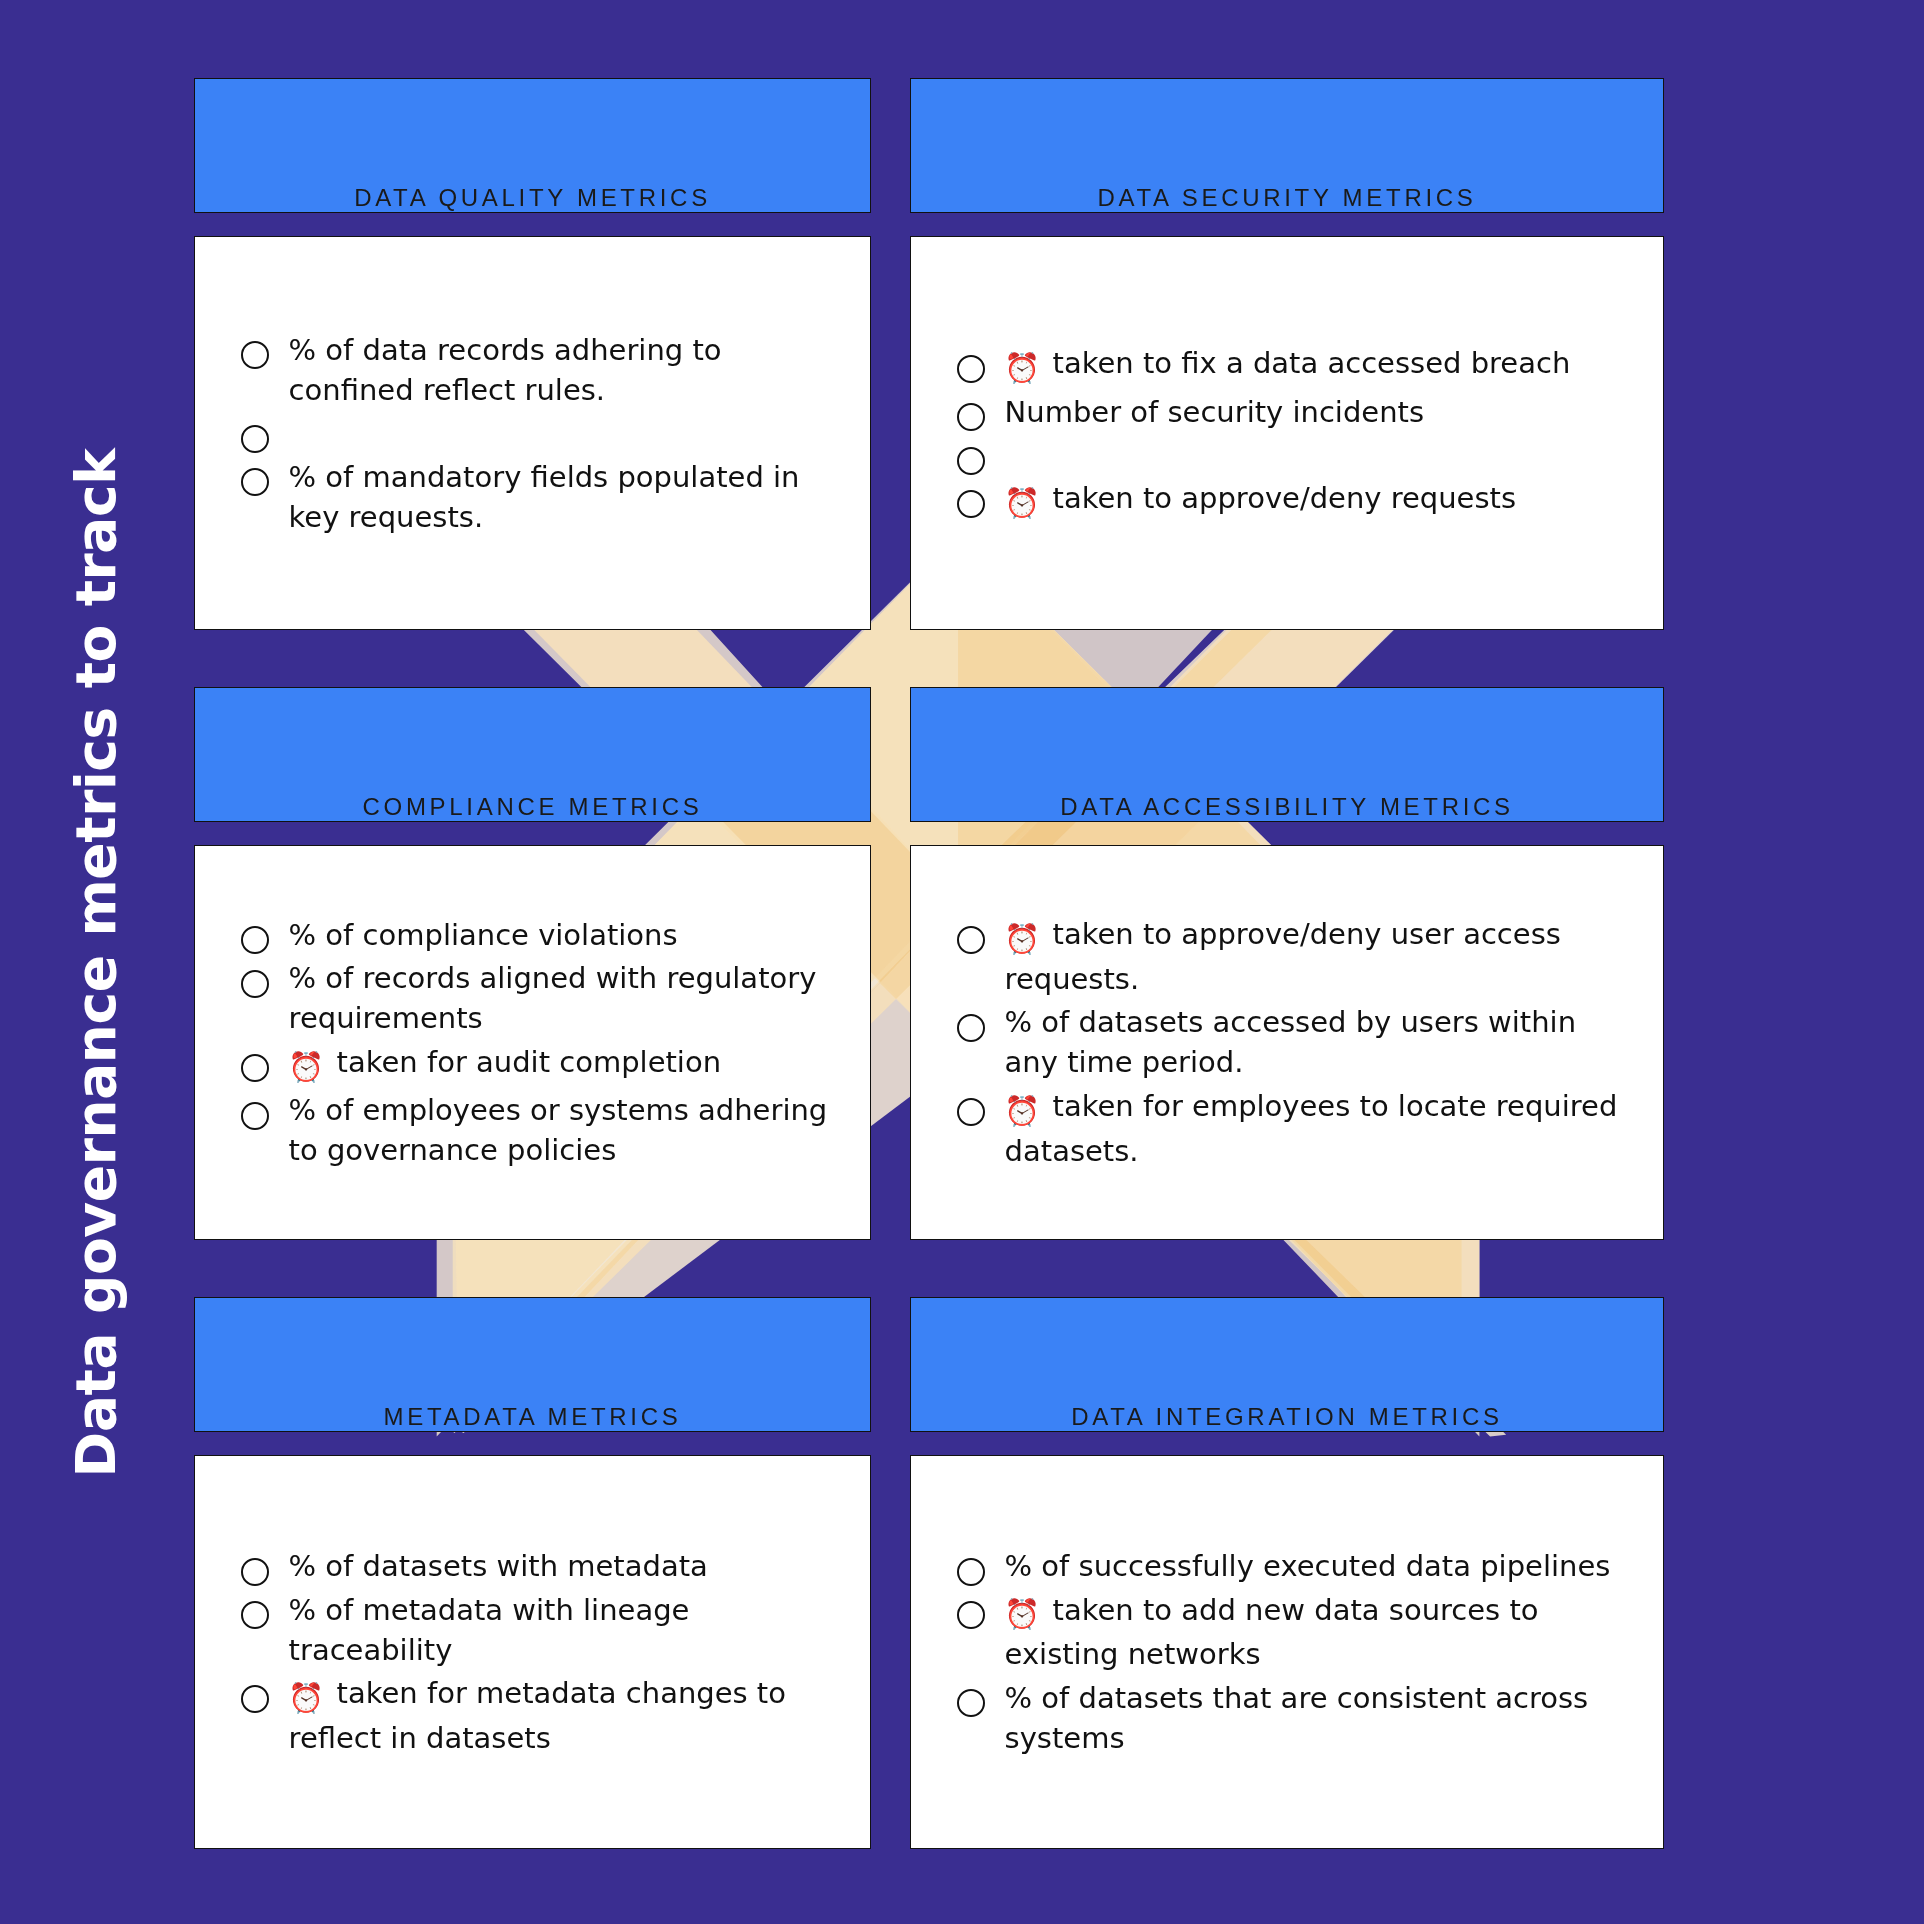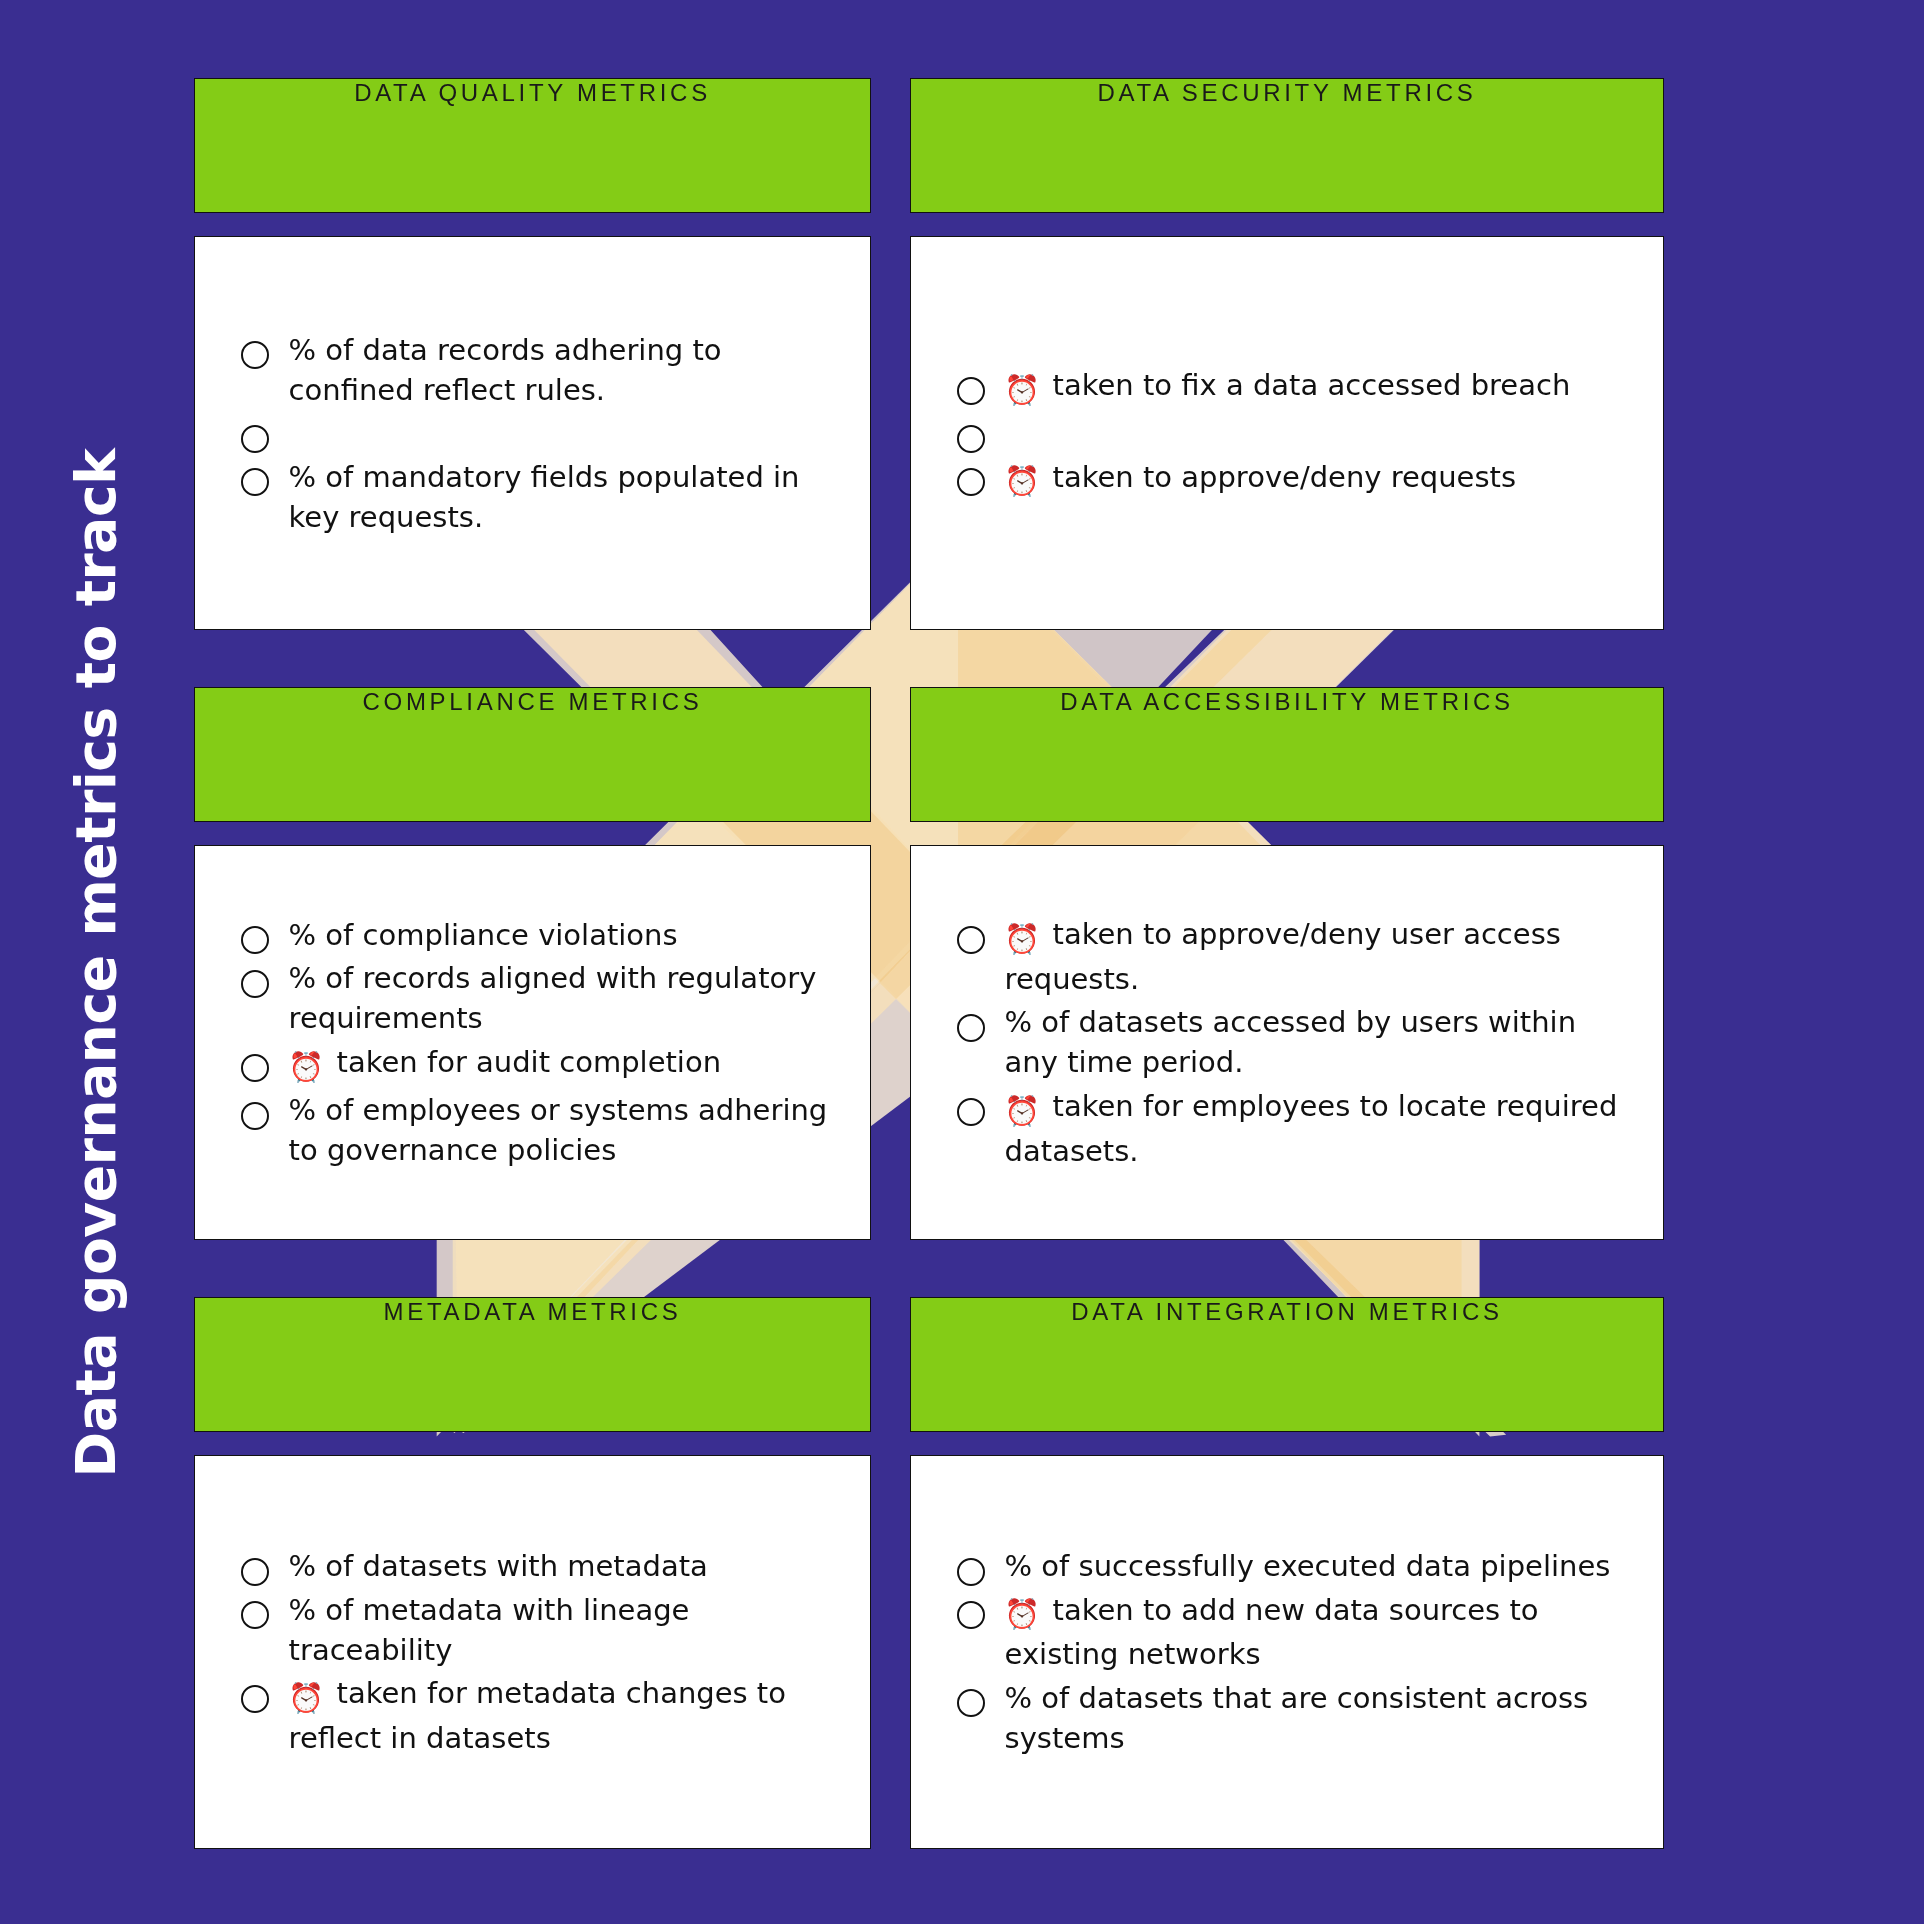--- a/index.html
+++ b/index.html
@@ -63,26 +63,26 @@
     row-gap: 57px;
     z-index: 10;
   }
 
   .card {
     display: flex;
     flex-direction: column;
   }
 
   .card-header {
-    background: #84cc16;
+    background: #3b82f6;
     border: 1.8px solid #111111;
     height: 135px;
     flex: 0 0 135px;
     display: flex;
-    align-items: flex-start;
+    align-items: flex-end;
     justify-content: center;
     text-align: center;
     padding: 0 16px;
   }
   .card-header-title {
     font-size: 24px;
     letter-spacing: 3.7px;
     color: #1A1A1A;
     font-weight: 400;
     font-family: "Liberation Sans", sans-serif;
@@ -168,20 +168,24 @@
         <div class="card-header-title">DATA SECURITY METRICS</div>
       </div>
       <div class="card-body">
         <ul class="metric-list">
           <li class="metric-item">
             <span class="bullet-ring"></span>
             <span class="metric-text"><span class="clock-emoji">⏰</span><span> taken to fix a data accessed breach</span></span>
           </li>
           <li class="metric-item">
             <span class="bullet-ring"></span>
+            <span class="metric-text">Number of security incidents</span>
+          </li>
+          <li class="metric-item">
+            <span class="bullet-ring"></span>
           </li>
           <li class="metric-item">
             <span class="bullet-ring"></span>
             <span class="metric-text"><span class="clock-emoji">⏰</span><span> taken to approve/deny requests</span></span>
           </li>
         </ul>
       </div>
     </div>
     <div class="card">
       <div class="card-header">

